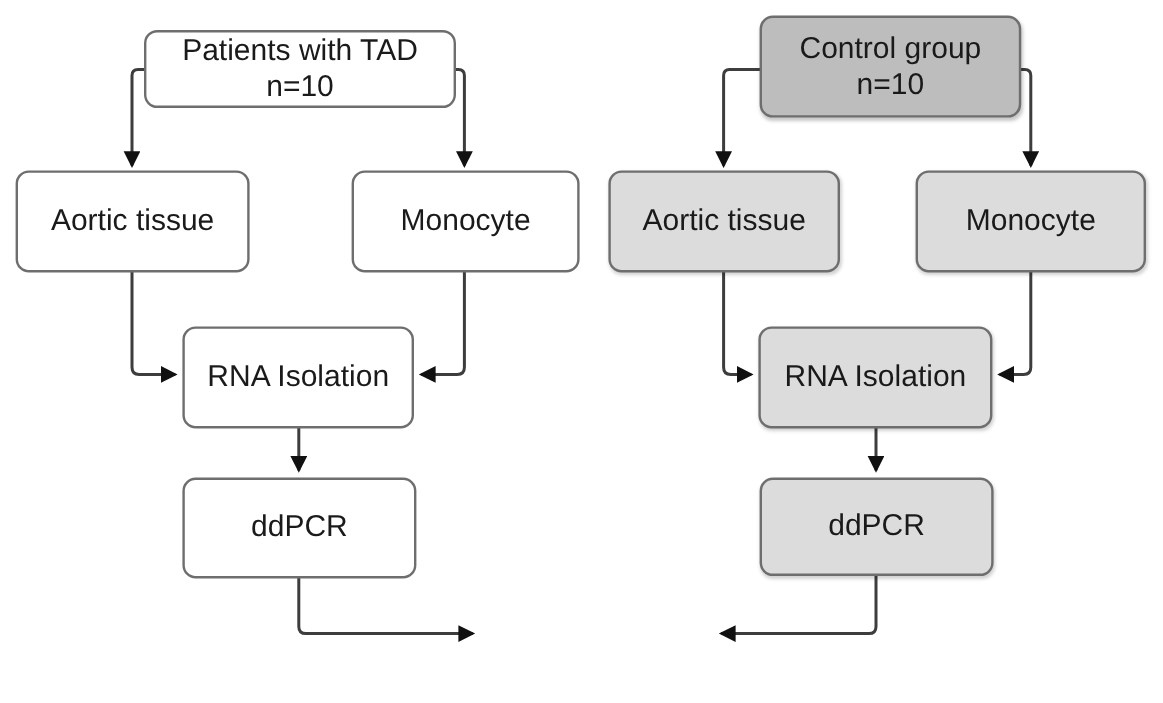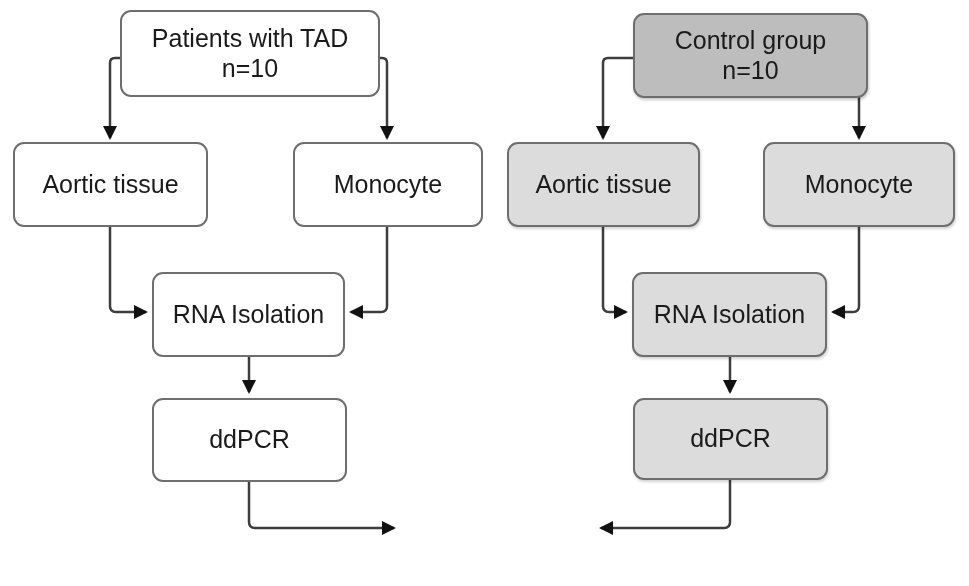--- a/index.html
+++ b/index.html
@@ -72,38 +72,38 @@
 
     <path class="flow-line" d="M 603 226 L 603 306 Q 603 312 609 312 L 626 312" marker-end="url(#arrow)"></path>
 
     <path class="flow-line" d="M 859 226 L 859 306 Q 859 312 853 312 L 833 312" marker-end="url(#arrow)"></path>
 
     <path class="flow-line" d="M 730 356 L 730 392" marker-end="url(#arrow)"></path>
 
     <path class="flow-line" d="M 730 479 L 730 522 Q 730 528 724 528 L 601 528" marker-end="url(#arrow)"></path>
   </svg>
 
-  <div class="box white" style="left:120px; top:10px; width:260px; height:87px">
+  <div class="box white" style="left:120px; top:25px; width:260px; height:65px">
     <span>Patients with TAD</span>
     <span>n=10</span>
   </div>
   <div class="box white" style="left:13px; top:142px; width:195px; height:85px">
     <span>Aortic tissue</span>
   </div>
   <div class="box white" style="left:293px; top:142px; width:190px; height:85px">
     <span>Monocyte</span>
   </div>
   <div class="box white" style="left:152px; top:272px; width:193px; height:85px">
     <span>RNA Isolation</span>
   </div>
   <div class="box white" style="left:152px; top:398px; width:195px; height:84px">
     <span>ddPCR</span>
   </div>
 
-  <div class="box medium" style="left:633px; top:13px; width:235px; height:85px">
+  <div class="box medium" style="left:633px; top:13px; width:218px; height:85px">
     <span>Control group</span>
     <span>n=10</span>
   </div>
   <div class="box light" style="left:507px; top:142px; width:193px; height:85px">
     <span>Aortic tissue</span>
   </div>
   <div class="box light" style="left:763px; top:142px; width:192px; height:85px">
     <span>Monocyte</span>
   </div>
   <div class="box light" style="left:632px; top:272px; width:195px; height:85px">

